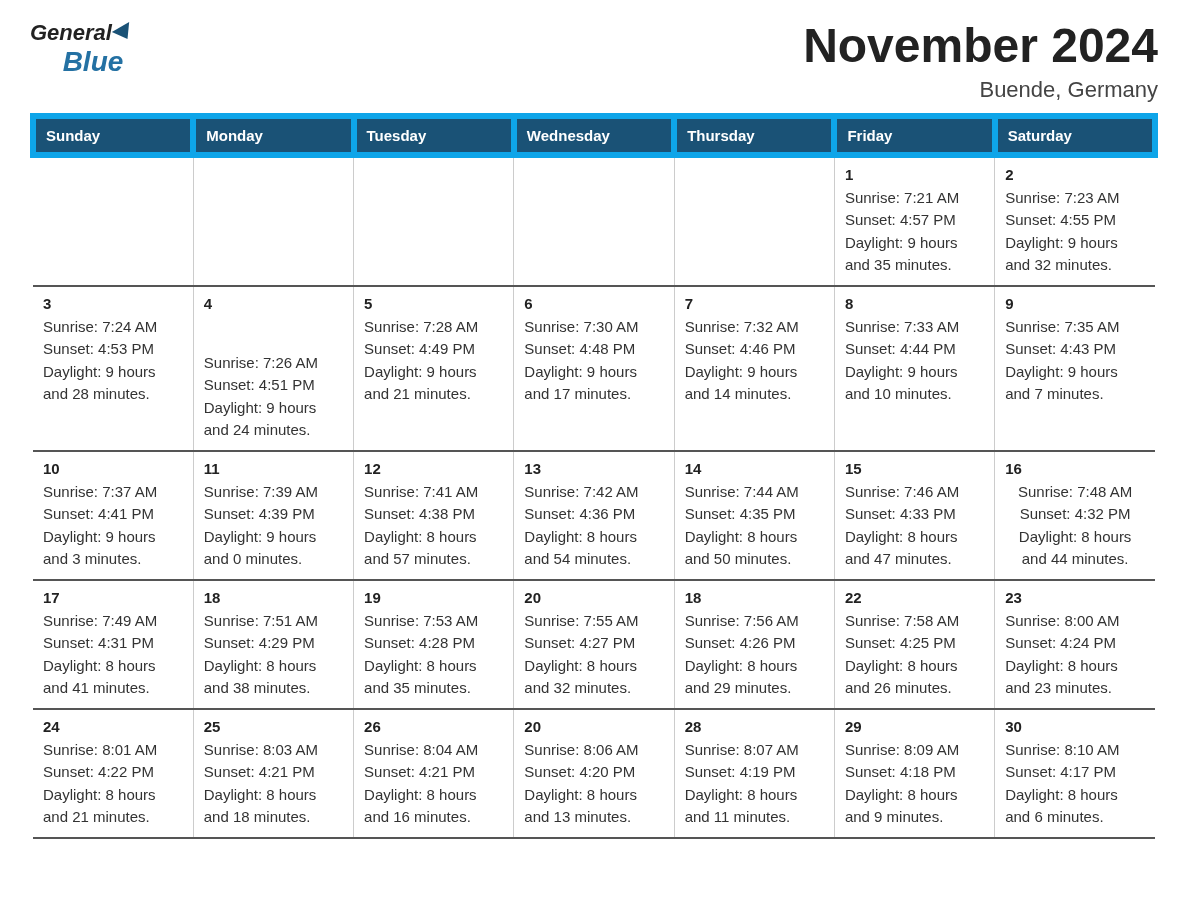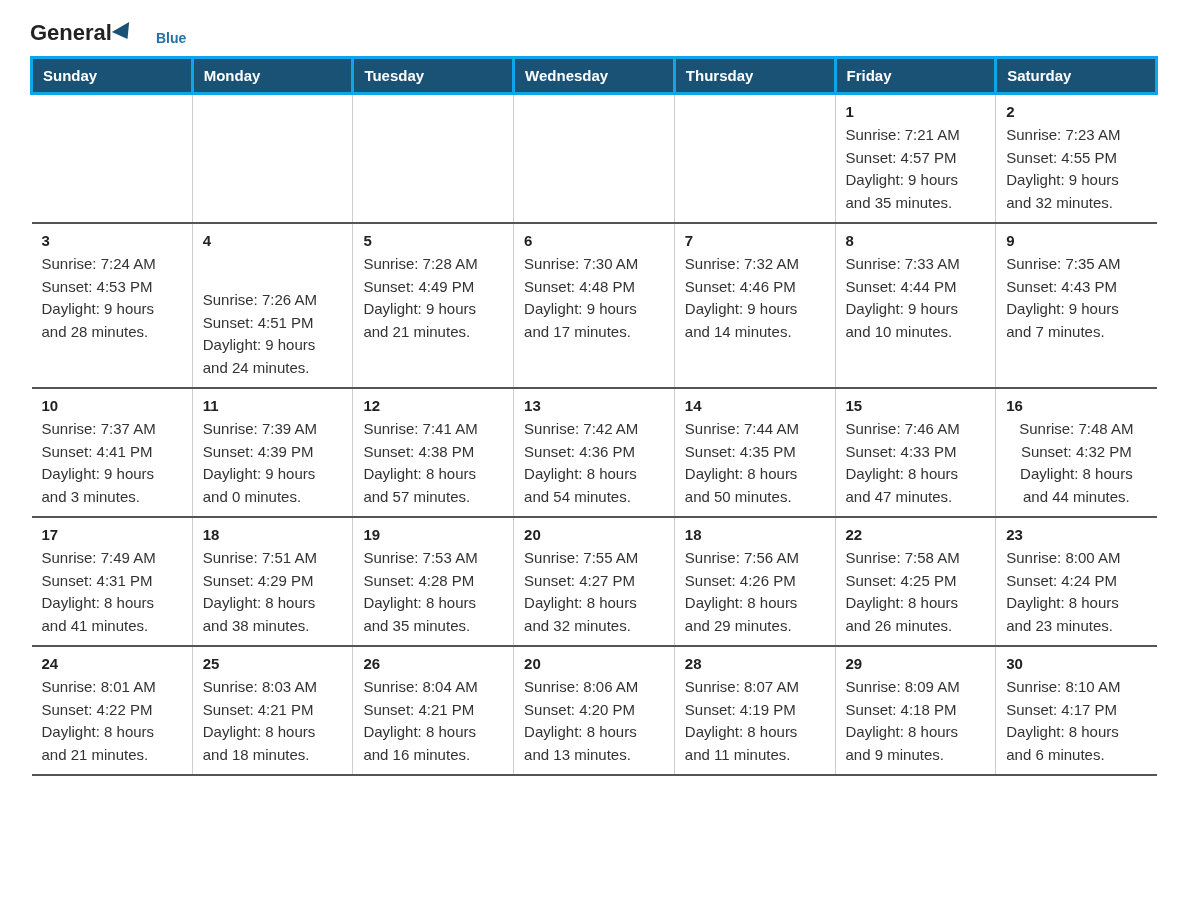--- a/index.html
+++ b/index.html
@@ -10,42 +10,43 @@
       padding: 20px 30px;
     }
     .header {
       display: flex;
       justify-content: space-between;
       align-items: flex-start;
       margin-bottom: 10px;
     }
     .logo {
       display: flex;
-      flex-direction: row;
-      align-items: flex-end;
+      flex-direction: column;
+      align-items: center;
+      font-style: italic;
     }
     .logo-general {
       font-size: 22px;
       font-weight: bold;
       color: #222;
       display: flex;
       align-items: center;
     }
     .logo-arrow {
       width: 0;
       height: 0;
       border-left: 10px solid transparent;
       border-right: 10px solid transparent;
       border-top: 14px solid #1a5276;
       display: inline-block;
       margin-left: 2px;
       transform: rotate(-30deg);
     }
     .logo-blue {
-      font-size: 14px;
+      font-size: 28px;
       font-weight: bold;
       color: #2471a3;
       margin-left: 20px;
     }
     .title-block {
       text-align: right;
     }
     .title-block h1 {
       font-size: 48px;
       font-weight: bold;
@@ -63,21 +64,21 @@
       border-collapse: collapse;
       margin-top: 10px;
     }
     .calendar thead tr th {
       background-color: #1a5276;
       color: #fff;
       padding: 8px 10px;
       font-size: 15px;
       font-weight: bold;
       text-align: left;
-      border: 3px solid #0ea5e9;
+      border: 6px solid #0ea5e9;
     }
     .calendar tbody tr {
       border-bottom: 2px solid #555;
     }
     .calendar tbody tr td {
       vertical-align: top;
       padding: 8px 10px;
       font-size: 12.5px;
       color: #333;
       border-right: 1px solid #ccc;
@@ -109,20 +110,24 @@
 <div class="header">
   <div class="logo">
     <div class="logo-general">
       <span>General</span>
       <span class="logo-arrow"></span>
     </div>
     <div style="display:flex; align-items:center; margin-left:2px;">
       <span class="logo-blue">Blue</span>
     </div>
   </div>
+  <div class="title-block">
+    <h1>November 2024</h1>
+    <h2>Buende, Germany</h2>
+  </div>
 </div>
 
 <table class="calendar">
   <thead>
     <tr>
 
     <th>Sunday</th>
         <th>Monday</th>
         <th>Tuesday</th>
         <th>Wednesday</th>

